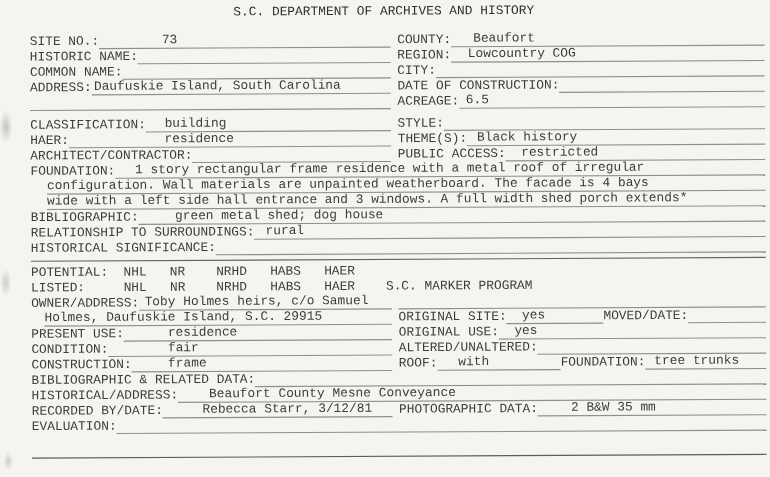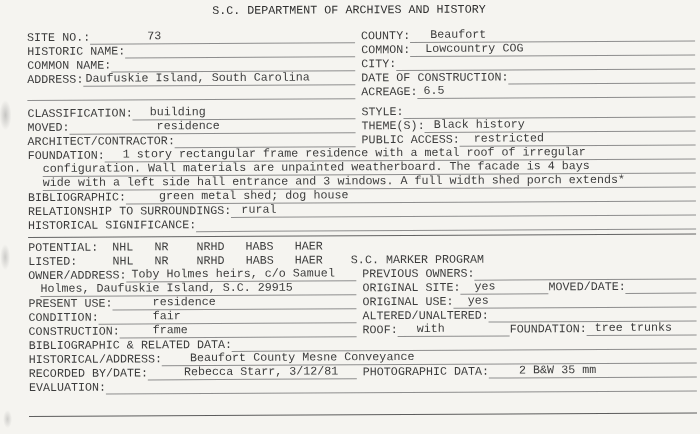--- a/index.html
+++ b/index.html
@@ -65,21 +65,21 @@
     </div>
 
     <div class="row">
       <div class="half">
         <span class="lbl">HISTORIC NAME:</span>
         <span class="fld">
             <span class="val"></span>
           </span>
       </div>
       <div class="rhalf">
-        <span class="lbl">COMMON:</span>
+        <span class="lbl">REGION:</span>
         <span class="fld">
             <span class="val p15">Lowcountry COG</span>
           </span>
       </div>
     </div>
 
     <div class="row">
       <div class="half">
         <span class="lbl">COMMON NAME:</span>
         <span class="fld">
@@ -133,21 +133,21 @@
       <div class="rhalf">
         <span class="lbl">STYLE:</span>
         <span class="fld">
             <span class="val"></span>
           </span>
       </div>
     </div>
 
     <div class="row">
       <div class="half">
-        <span class="lbl">MOVED:</span>
+        <span class="lbl">HAER:</span>
         <span class="fld">
             <span class="val p87">residence</span>
           </span>
       </div>
       <div class="rhalf">
         <span class="lbl">THEME(S):</span>
         <span class="fld">
             <span class="val p9">Black history</span>
           </span>
       </div>
@@ -219,21 +219,20 @@
     </div>
 
     <div class="row">
       <div class="half">
         <span class="lbl">OWNER/ADDRESS:</span>
         <span class="fld">
             <span class="val p5">Toby Holmes heirs, c/o Samuel</span>
           </span>
       </div>
       <div class="rhalf">
-        <span class="lbl">PREVIOUS OWNERS:</span>
         <span class="fld">
             <span class="val"></span>
           </span>
       </div>
     </div>
 
     <div class="row">
       <div class="half">
         <span class="fld ind12">
             <span class="val">Holmes, Daufuskie Island, S.C. 29915</span>

